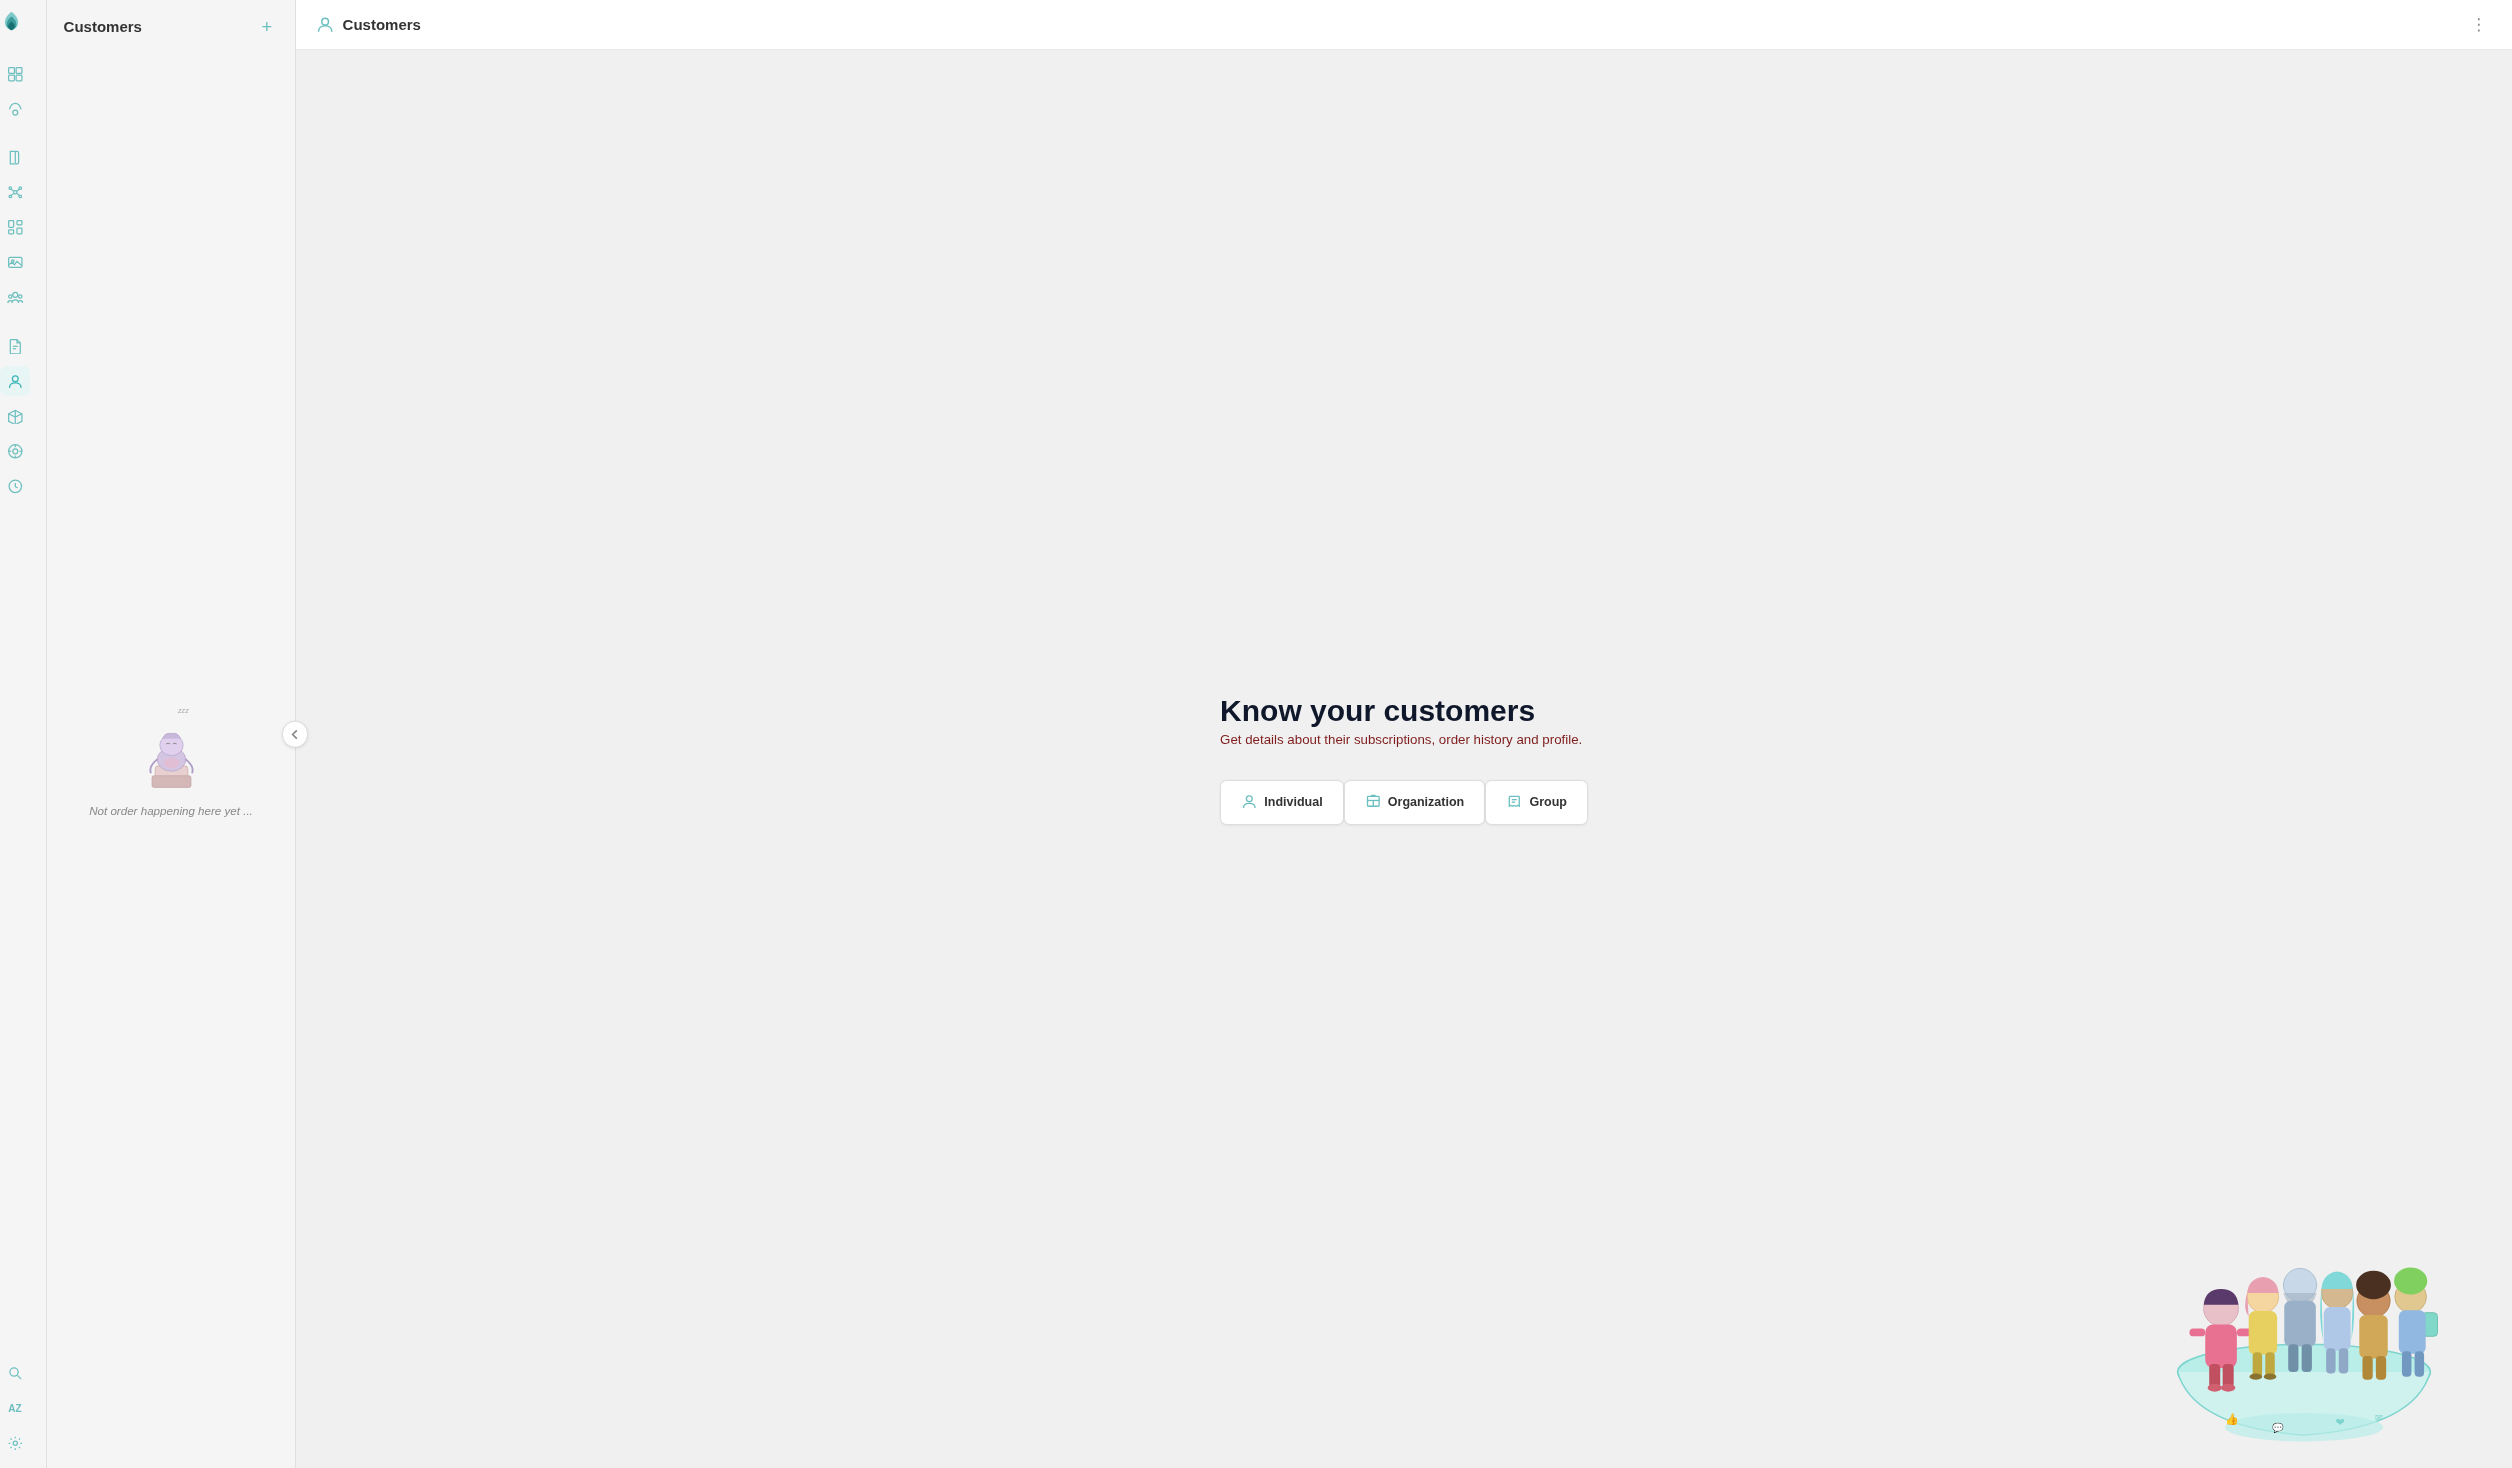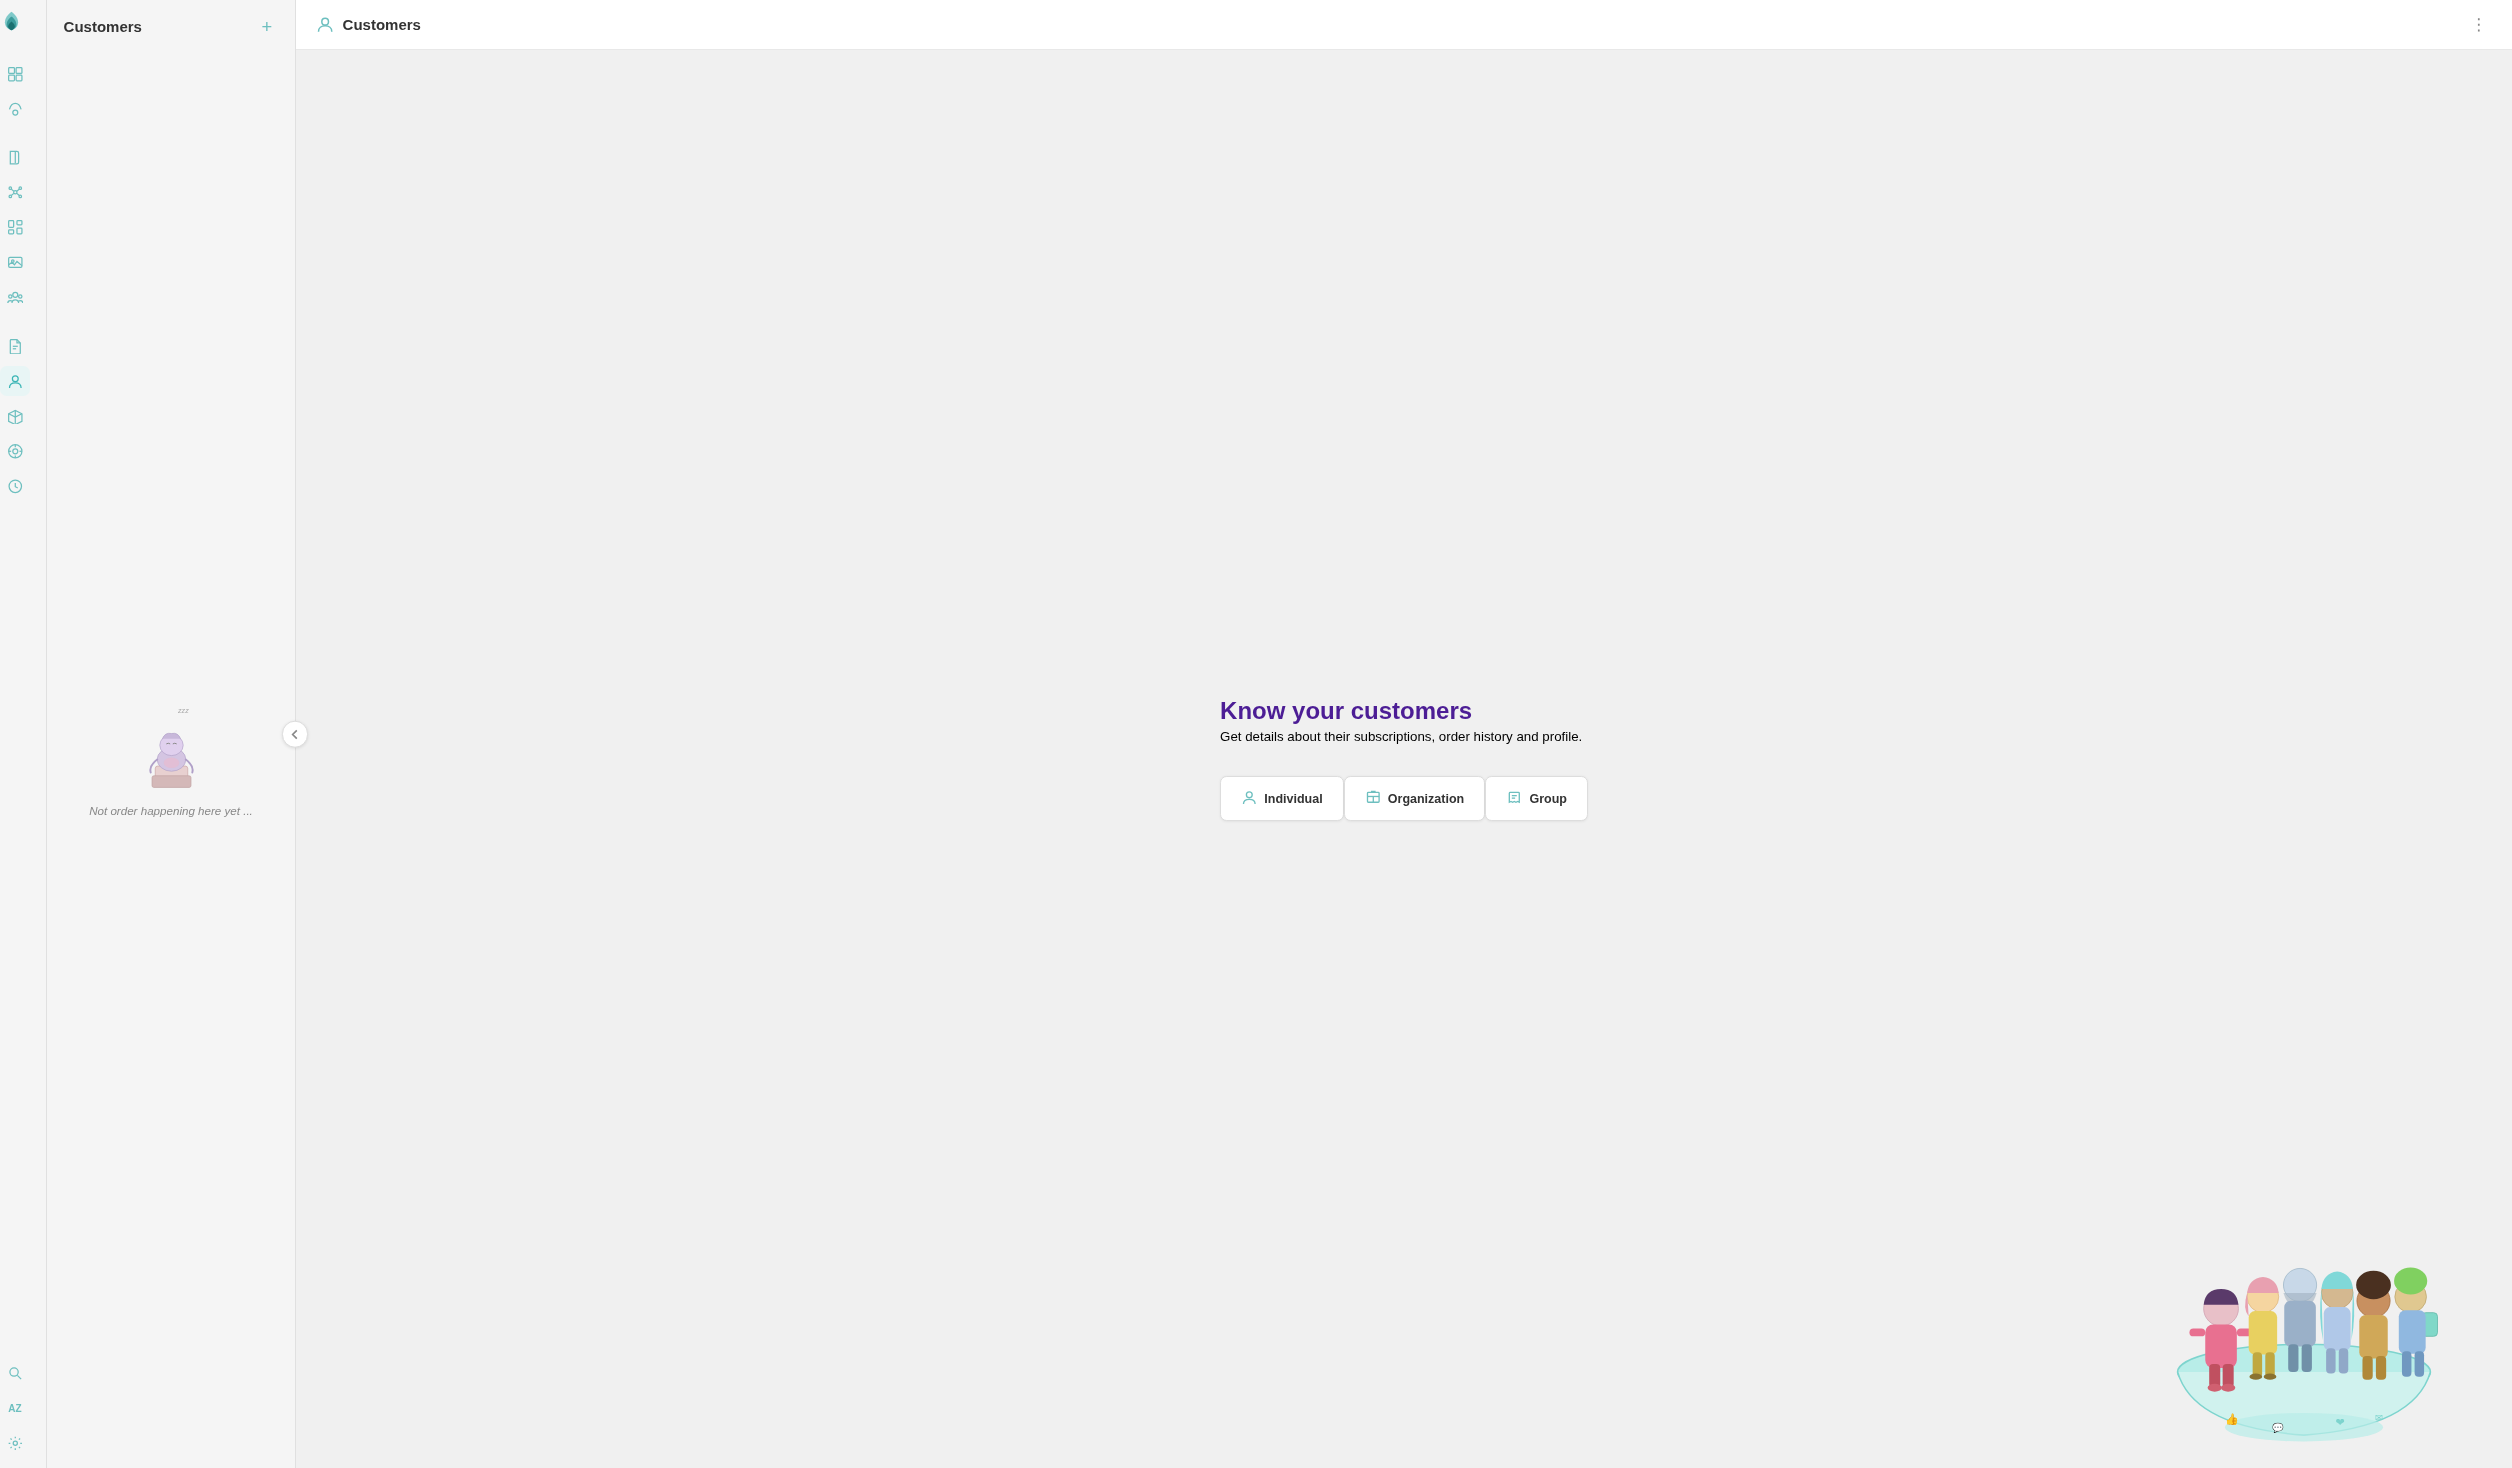--- a/index.html
+++ b/index.html
@@ -160,29 +160,29 @@
       align-items: center;
       justify-content: center;
       position: relative;
       padding: 33px;
     }
     .hero-content {
       max-width: 415px;
       z-index: 2;
     }
     .hero-title {
-      font-size: 24px;
+      font-size: 30px;
       font-weight: 800;
-      color: #4c1d95;
+      color: #0f172a;
       margin-bottom: 1px;
       line-height: 1.2;
     }
     .hero-subtitle {
       font-size: 13.3px;
-      color: #000000;
+      color: #7f1d1d;
       margin-bottom: 30px;
       line-height: 1.5;
     }
     .hero-buttons {
       display: flex;
     }
     .hero-btn {
       display: flex;
       align-items: center;
       gap: 6.6px;

